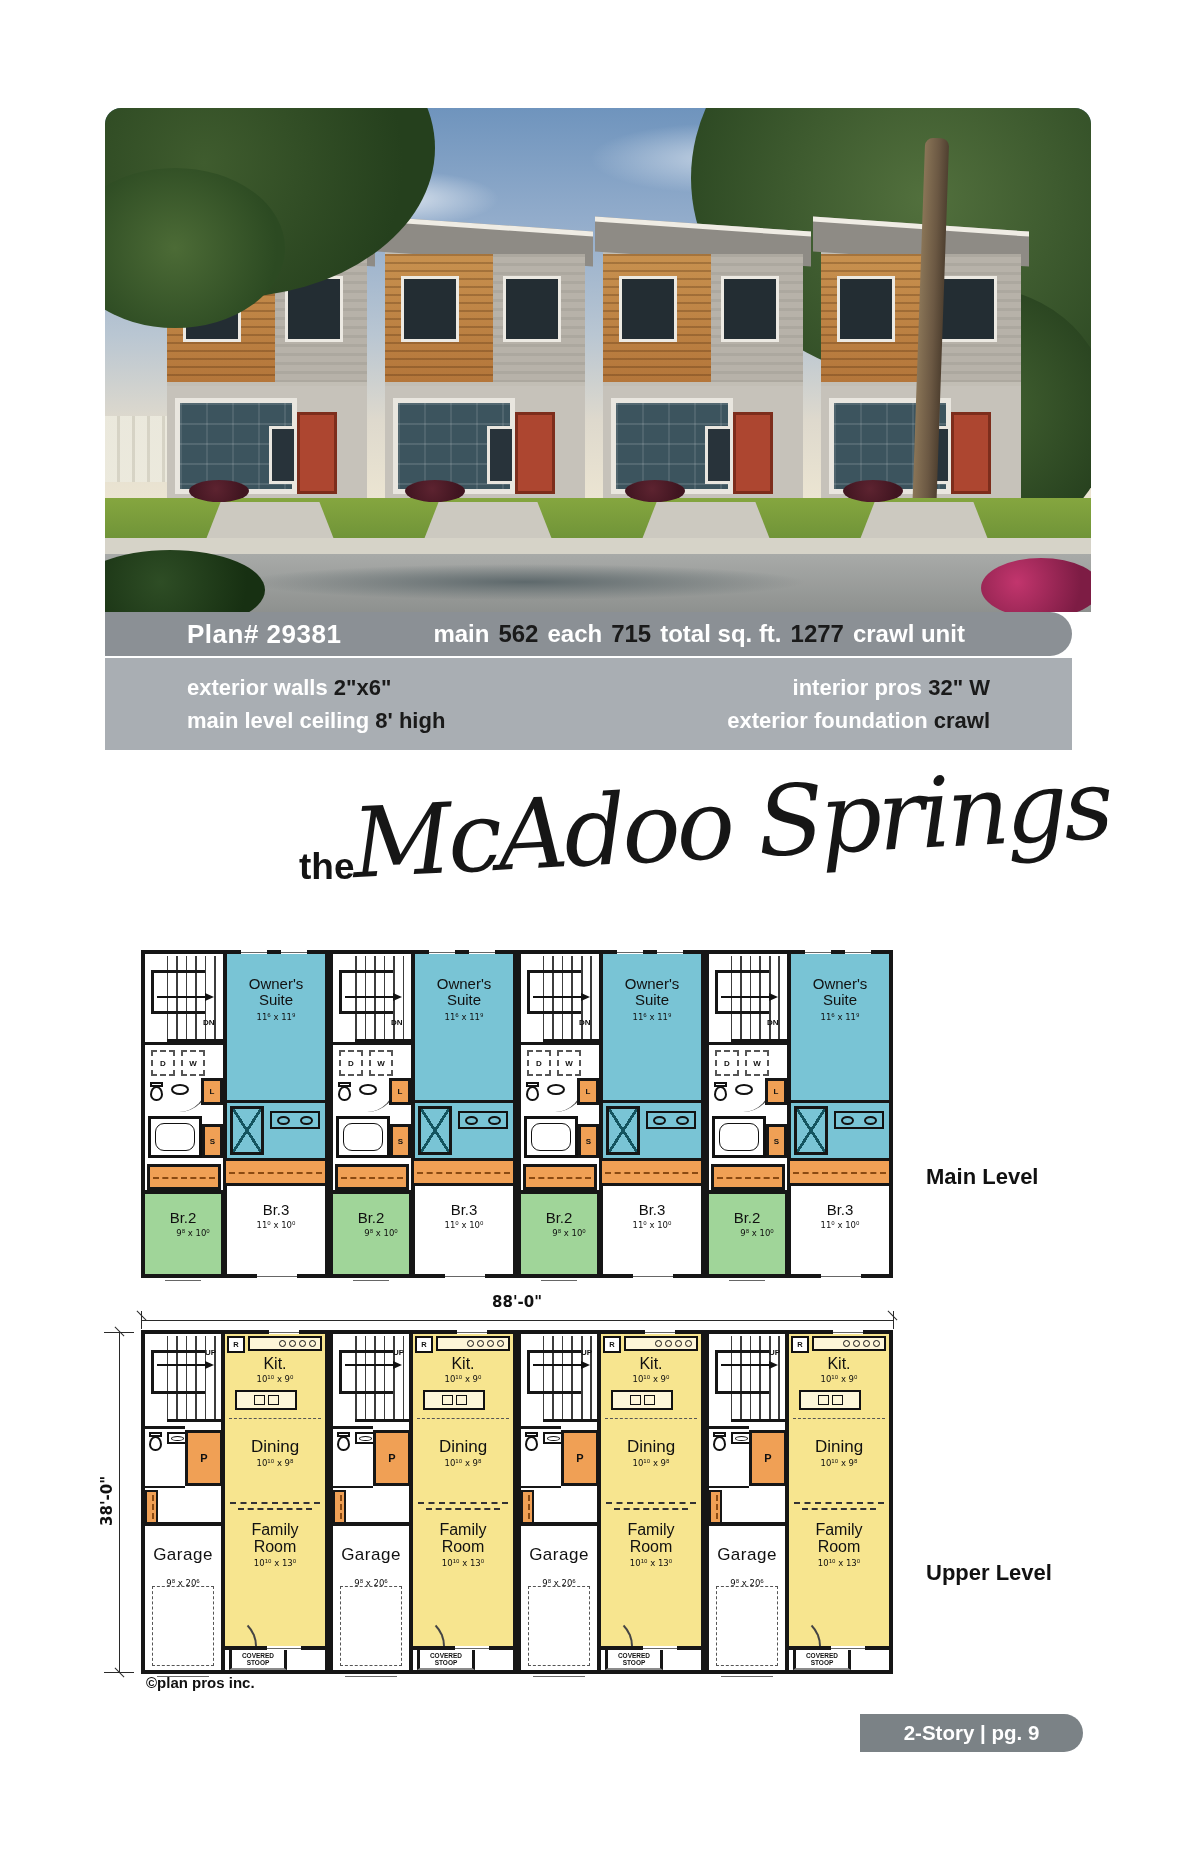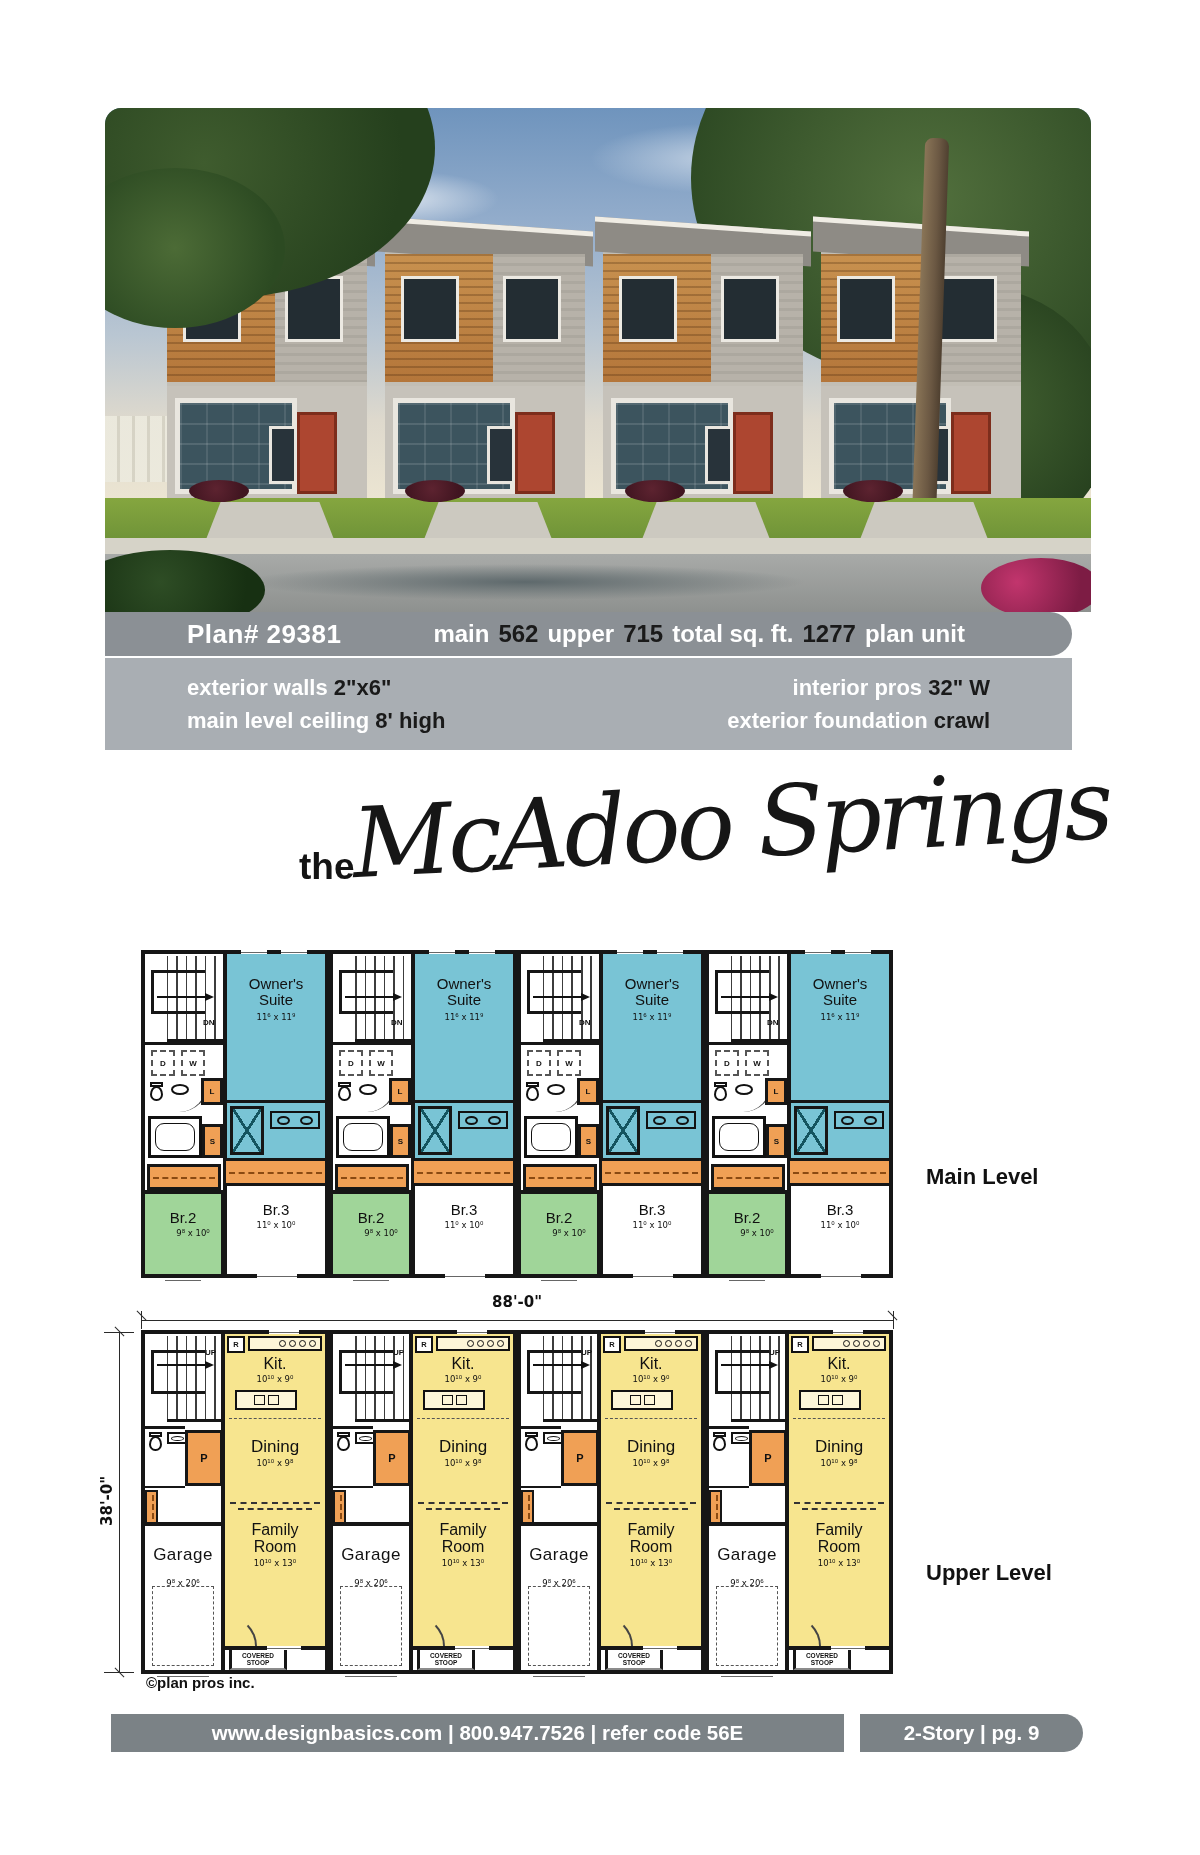--- a/index.html
+++ b/index.html
@@ -283,25 +283,25 @@
     <div class="shrub" style="left:738px;top:372px;width:60px;height:22px;"></div>
     <div class="fgbush"></div>
     <div class="flowers"></div>
   </div>
 
   <div id="banner">
     <span class="plan">Plan# 29381</span>
     <span class="specs">
       <span class="sl">main</span>
       <span class="sv">562</span>
-      <span class="sl">upper</span>
+      <span class="sl">each</span>
       <span class="sv">715</span>
       <span class="sl">total sq. ft.</span>
       <span class="sv">1277</span>
-      <span class="sl">plan unit</span>
+      <span class="sl">crawl unit</span>
     </span>
   </div>
 
   <div id="infoband">
     <div class="infocol">
       <div>
         <span class="lab">exterior walls</span>
         <span class="val">2"x6"</span>
       </div>
       <div>
@@ -683,19 +683,16 @@
 </div>
   <div class="levellabel" style="left:926px;top:1560px;">Upper Level</div>
 
   <div class="dimline-v" style="left:119px;top:1332px;height:340px;"></div>
   <div class="dimtick-h" style="left:104px;top:1332px;width:30px;"></div>
   <div class="dimtick-h" style="left:104px;top:1672px;width:30px;"></div>
   <div class="dimlabel" style="left:52px;top:1492px;width:110px;text-align:center;transform:rotate(-90deg);">38'-0"</div>
 
   <div id="copyright">©plan pros inc.</div>
 
-  <div id="fbar-left" class="fbar">
-    <span>www.designbasics.com | 800.947.7526 | refer code 56E</span>
-  </div>
   <div id="fbar-right" class="fbar">
     <span>2-Story | pg. 9</span>
   </div>
 </div>
 
 </body></html>

